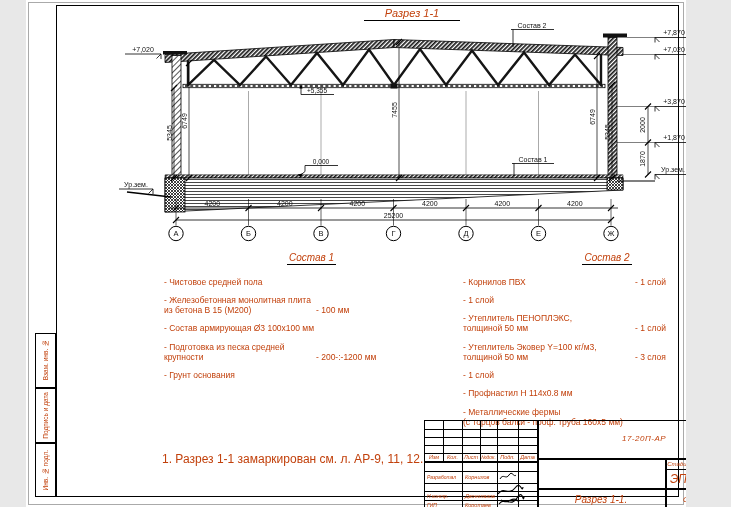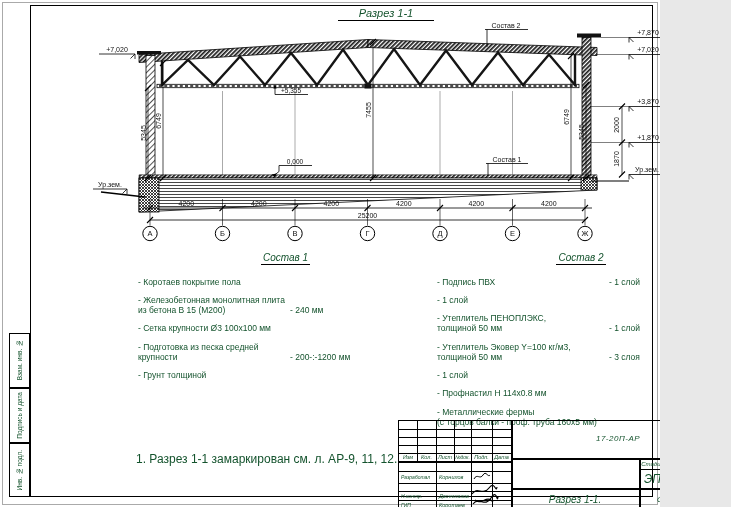--- a/index.html
+++ b/index.html
@@ -2,22 +2,23 @@
 <html><head>
 <meta charset="utf-8">
 <style>
   * { box-sizing: border-box; margin: 0; padding: 0; }
   html,body { background:#e8e8e8; }
   .sheet {
     position: relative;
     width: 660px; height: 507px;
     background: #fff;
     font-family: "Liberation Sans", sans-serif;
-    color: #14532d;
+    color: #c2410c;
     overflow: hidden;
+    margin-left: 26px;
   }
   .outer-border { position:absolute; inset:2px; border:1px solid #aaa; pointer-events:none; }
   .frame { position:absolute; left:30px; top:5px; right:7px; bottom:10px; border:1.5px solid #000; }
 
   .drawing-title {
     position:absolute; left:338px; top:7px; width:96px;
     text-align:center; font-size:11px; font-style:italic;
     border-bottom:1px solid #000; padding-bottom:1px;
   }
 
@@ -227,47 +228,47 @@
       <circle cx="477.5" cy="225.5" r="7.2" fill="#fff" stroke="#000"></circle>
         <text x="477.5" y="228.3" font-size="7.5" text-anchor="middle">Е</text>
       <circle cx="550" cy="225.5" r="7.2" fill="#fff" stroke="#000"></circle>
         <text x="550" y="228.3" font-size="7.5" text-anchor="middle">Ж</text>
     </g>
   </svg>
 
   <div class="comp comp1" style="left:138px; top:252px; width:295px;">
     <div class="comp-head"><span>Состав 1</span></div>
     <div class="comp-item">
-        <div class="c-name">- Коротаев покрытие пола</div>
+        <div class="c-name">- Чистовое средней пола</div>
         <div class="c-val"></div>
       </div>
     <div class="comp-item">
         <div class="c-name">- Железобетонная  монолитная плита
 из бетона В 15 (М200)</div>
-        <div class="c-val">- 240 мм</div>
-      </div>
-    <div class="comp-item">
-        <div class="c-name">- Сетка крупности Ø3 100х100 мм</div>
+        <div class="c-val">- 100 мм</div>
+      </div>
+    <div class="comp-item">
+        <div class="c-name">- Состав армирующая Ø3 100х100 мм</div>
         <div class="c-val"></div>
       </div>
     <div class="comp-item">
         <div class="c-name">- Подготовка из песка средней
 крупности</div>
         <div class="c-val">- 200-:-1200 мм</div>
       </div>
     <div class="comp-item">
-        <div class="c-name">- Грунт толщиной</div>
+        <div class="c-name">- Грунт основания</div>
         <div class="c-val"></div>
       </div>
   </div>
 
   <div class="comp comp2" style="left:437px; top:252px; width:288px;">
     <div class="comp-head"><span>Состав 2</span></div>
     <div class="comp-item">
-        <div class="c-name">- Подпись ПВХ</div>
+        <div class="c-name">- Корнилов ПВХ</div>
         <div class="c-val">- 1 слой</div>
       </div>
     <div class="comp-item">
         <div class="c-val">- 1 слой</div>
       </div>
     <div class="comp-item">
         <div class="c-name">- Утеплитель ПЕНОПЛЭКС,
 толщиной 50 мм</div>
         <div class="c-val">- 1 слой</div>
       </div>

